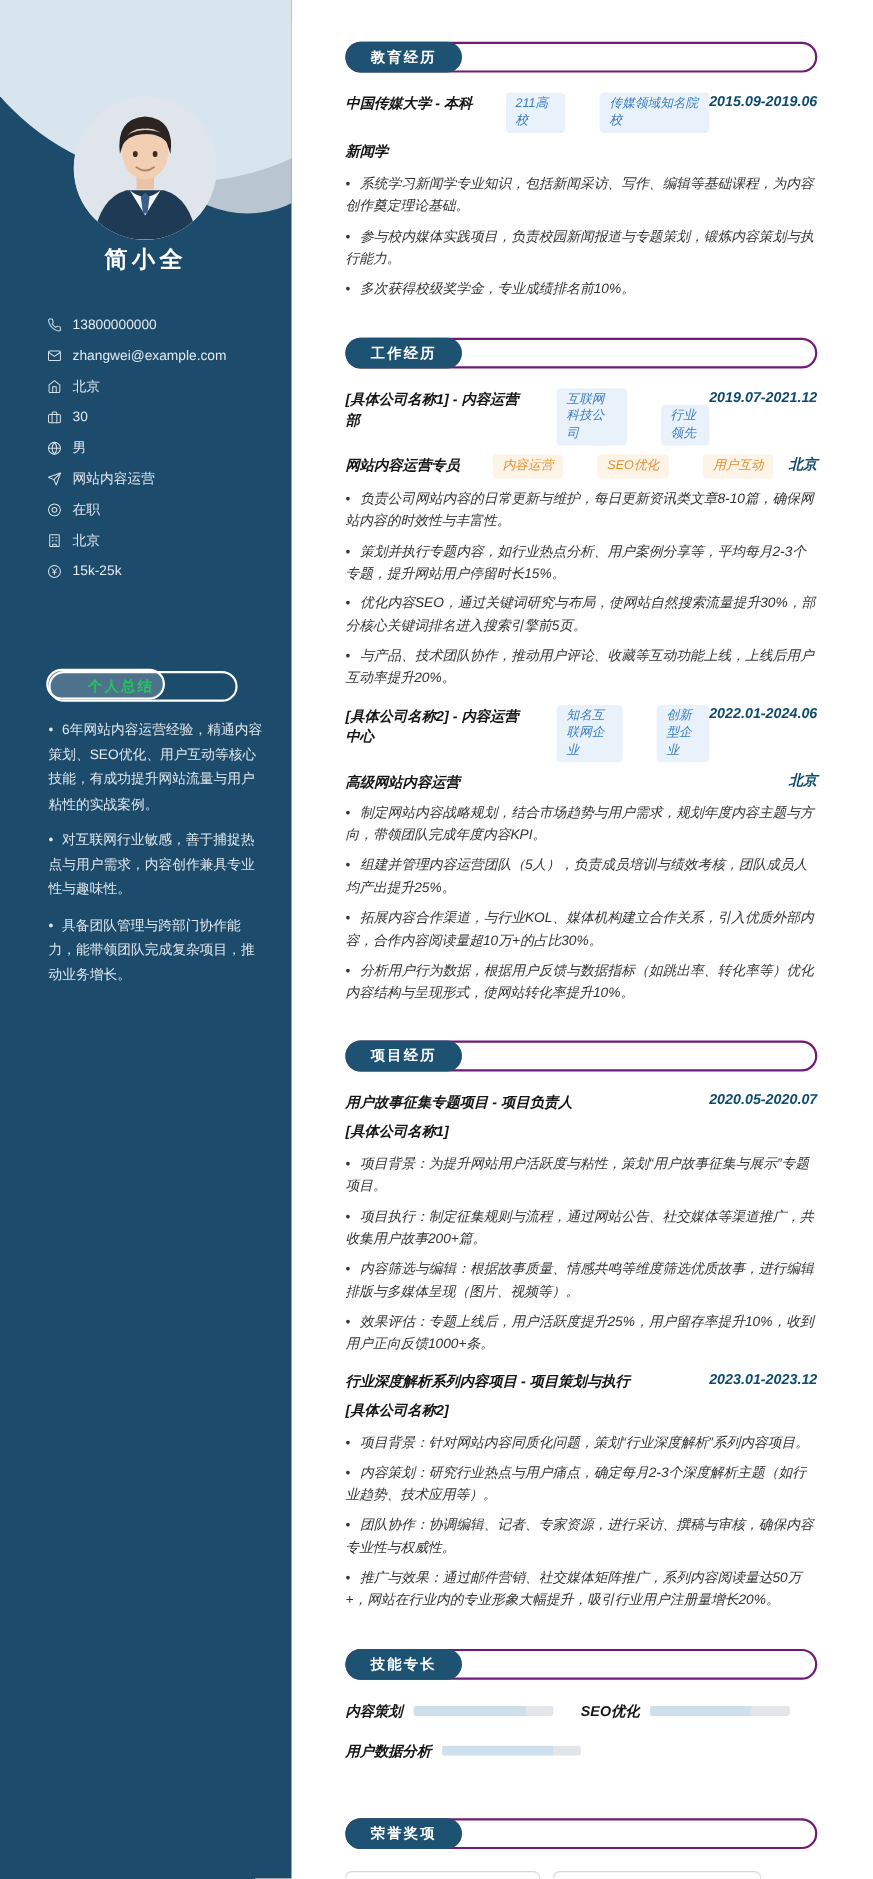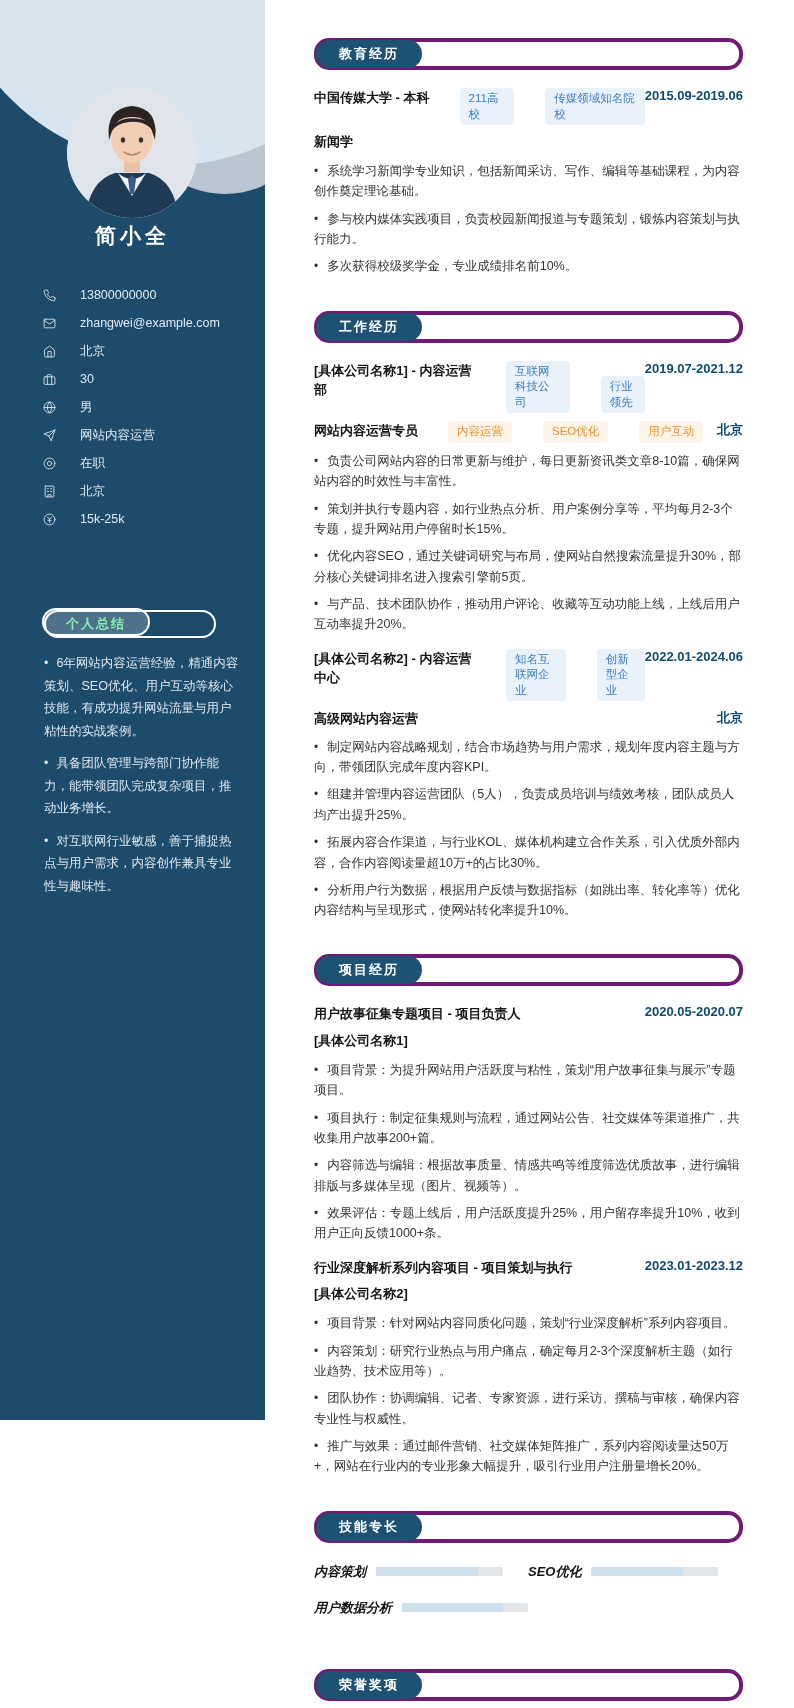--- a/index.html
+++ b/index.html
@@ -1,46 +1,46 @@
 <!DOCTYPE html>
 <html><head>
 <meta charset="utf-8">
 <style>
   html,body{margin:0;padding:0;background:#fff;}
   body{font-family:"Liberation Sans","DejaVu Sans",sans-serif;}
   .page{position:relative;width:794px;height:1708px;background:#fff;overflow:hidden;}
 
   
-  .sidebar{position:absolute;left:0;top:0;width:265px;height:1420px;background:#1d4b6c;overflow:hidden;}
+  .sidebar{position:absolute;left:0;top:0;width:265px;height:1708px;background:#1d4b6c;overflow:hidden;}
   .circle{position:absolute;border-radius:50%;}
   .circle.gray{left:133px;top:10px;width:184px;height:184px;background:#b9c5d1;}
   .circle.light{left:-55px;top:-285px;width:450px;height:450px;background:#d9e5ee;}
   .avatar{position:absolute;left:67px;top:88px;width:130px;height:130px;border-radius:50%;overflow:hidden;background:#dfe5ea;}
   .avatar svg{display:block;}
   .name{position:absolute;left:0;top:222px;width:265px;text-align:center;color:#fff;font-size:21px;font-weight:bold;letter-spacing:4px;margin:0;}
   .contacts{position:absolute;left:42px;top:288px;margin:0;padding:0;list-style:none;width:210px;}
-  .contacts li{display:flex;align-items:center;gap:24px;margin-bottom:13px;color:#e2eaf1;font-size:12.5px;line-height:15px;}
+  .contacts li{display:flex;align-items:center;gap:10px;margin-bottom:13px;color:#e2eaf1;font-size:12.5px;line-height:15px;}
   .cicon{width:14px;height:14px;flex:0 0 14px;display:inline-flex;align-items:center;justify-content:center;color:#d7e2ea;}
   .cicon svg{width:13px;height:13px;stroke:#d7e2ea;fill:none;stroke-width:1.7;stroke-linecap:round;stroke-linejoin:round;}
 
   .side-pill{position:absolute;left:44px;top:610px;width:168px;height:24px;border:2px solid #fff;border-radius:15px;}
   .side-pill-label{position:absolute;left:-2px;top:-2px;height:28px;line-height:28px;min-width:108px;padding:0 8px;box-sizing:border-box;
     background:rgba(255,255,255,0.22);border:2px solid #fff;border-radius:15px;margin:-2px 0 0 -2px;
-    color:#86efac;font-size:13px;font-weight:bold;text-align:center;letter-spacing:2px;}
+    color:#22c55e;font-size:13px;font-weight:bold;text-align:right;letter-spacing:2px;}
   .summary{position:absolute;left:44px;top:652px;width:196px;}
   .sbullet{margin:0 0 10px;color:#dfe8ef;font-size:12.5px;line-height:1.8;}
   .sbullet .dot{margin-right:8px;}
 
   
   .main{position:absolute;left:314px;top:38px;width:429px;color:#333;}
-  .sec-pill{position:relative;height:24px;border:4px solid #701a75;border-radius:15px;margin:0 0 18px;}
+  .sec-pill{position:relative;height:24px;border:2px solid #701a75;border-radius:15px;margin:0 0 18px;}
   .sec-pill-label{position:absolute;left:-2px;top:-2px;height:28px;line-height:28px;min-width:106px;padding:0 10px;box-sizing:border-box;
     background:#1d5273;border-radius:15px;color:#fff;font-size:13px;font-weight:bold;text-align:center;letter-spacing:2px;}
   .section{margin-bottom:34px;}
-  .entry{margin-bottom:14px;}
+  .entry{margin-bottom:14px;font-style:italic;}
   .entry-row{display:flex;align-items:flex-start;margin-bottom:8px;}
   .entry-title{font-size:13px;font-weight:bold;color:#151515;line-height:1.5;}
   .entry-title.narrow{width:162px;flex:0 0 162px;}
   .tags{display:flex;gap:31px;margin-left:30px;align-items:flex-end;flex:1;}
   .tag{font-size:11.5px;padding:3px 9px;border-radius:4px;line-height:1.35;}
   .tag.blue{background:#e9f2fb;color:#3a7cc0;}
   .tag.blue.wrap{max-width:78px;}
   .tag.orange{background:#fdf3e6;color:#e2902f;white-space:nowrap;}
   .entry-date{margin-left:auto;font-size:13px;font-weight:bold;color:#0c4a6e;white-space:nowrap;}
   .entry-sub{font-size:13px;font-weight:bold;color:#151515;margin:2px 0 10px;}
@@ -175,22 +175,22 @@
         <span>15k-25k</span>
       </li>
     </ul>
 
     <div class="side-pill">
       <span class="side-pill-label">个人总结</span>
     </div>
 
     <div class="summary">
       <p class="sbullet"><span class="dot">•</span><span>6年网站内容运营经验，精通内容策划、SEO优化、用户互动等核心技能，有成功提升网站流量与用户粘性的实战案例。</span></p>
+      <p class="sbullet"><span class="dot">•</span><span>对互联网行业敏感，善于捕捉热点与用户需求，内容创作兼具专业性与趣味性。</span></p>
       <p class="sbullet"><span class="dot">•</span><span>具备团队管理与跨部门协作能力，能带领团队完成复杂项目，推动业务增长。</span></p>
-      <p class="sbullet"><span class="dot">•</span><span>对互联网行业敏感，善于捕捉热点与用户需求，内容创作兼具专业性与趣味性。</span></p>
     </div>
   </aside>
 
   <main class="main">
 
     <section class="section">
       <div class="sec-pill">
         <span class="sec-pill-label">教育经历</span>
       </div>
       <div class="entry">

